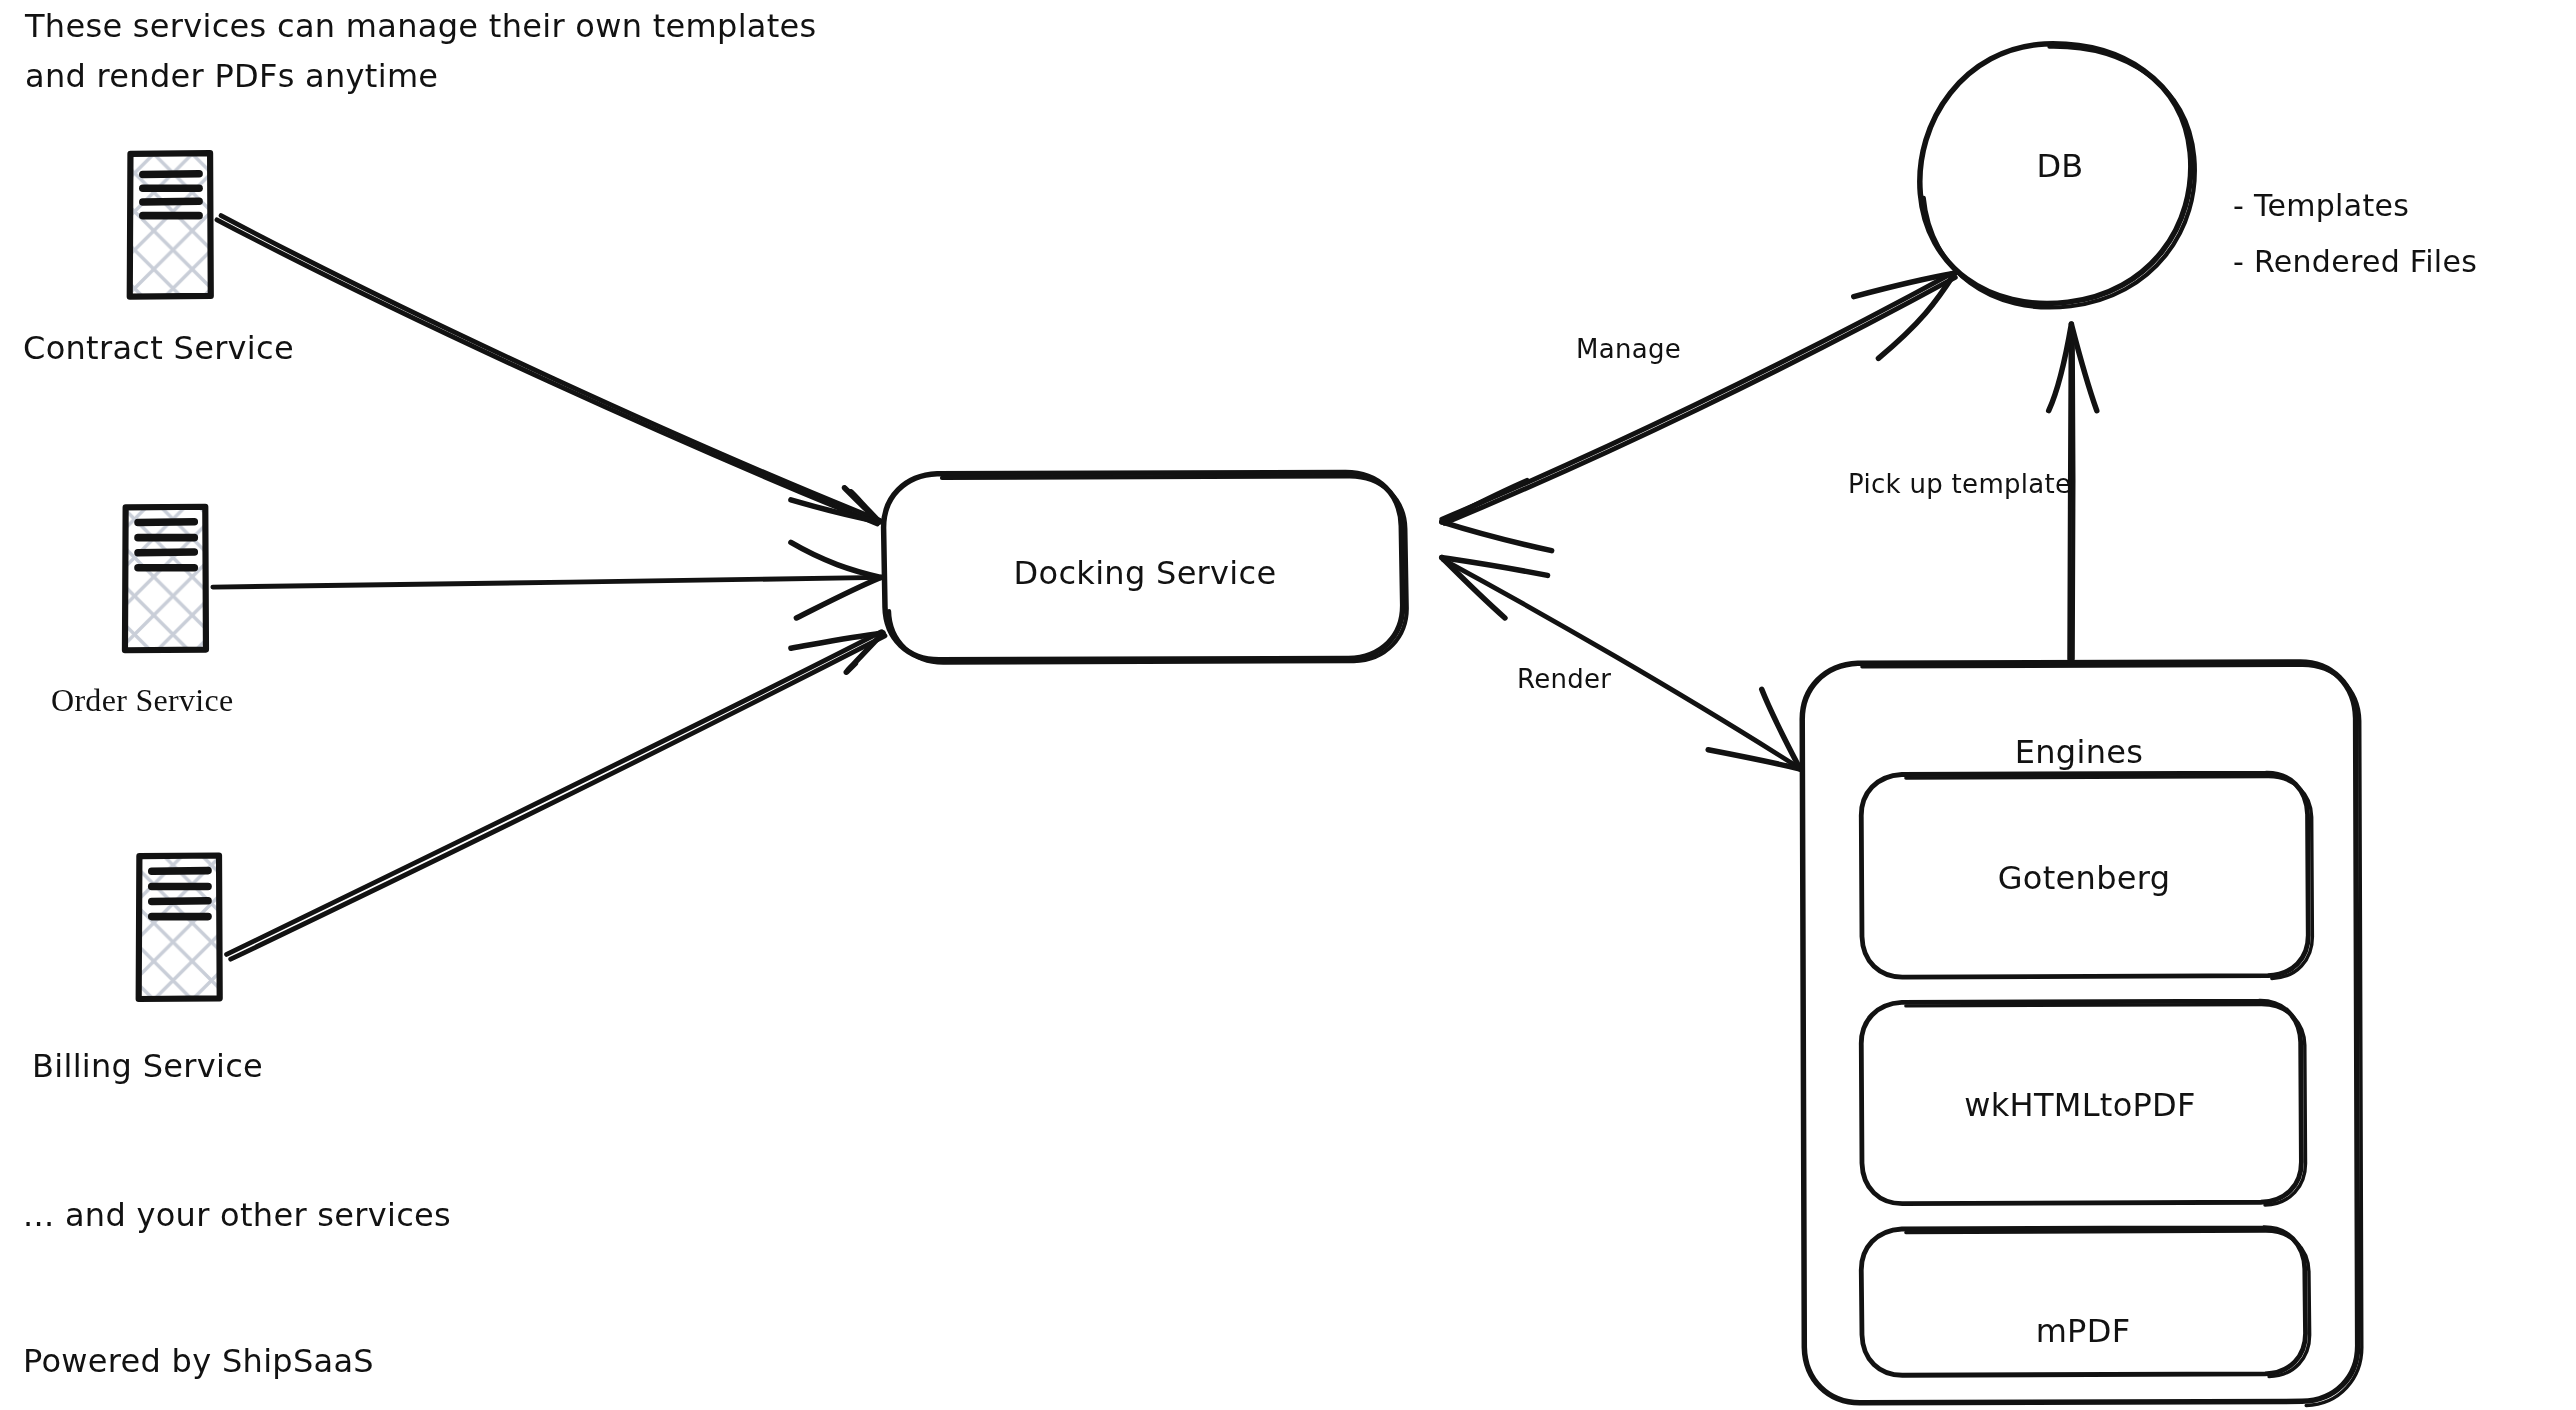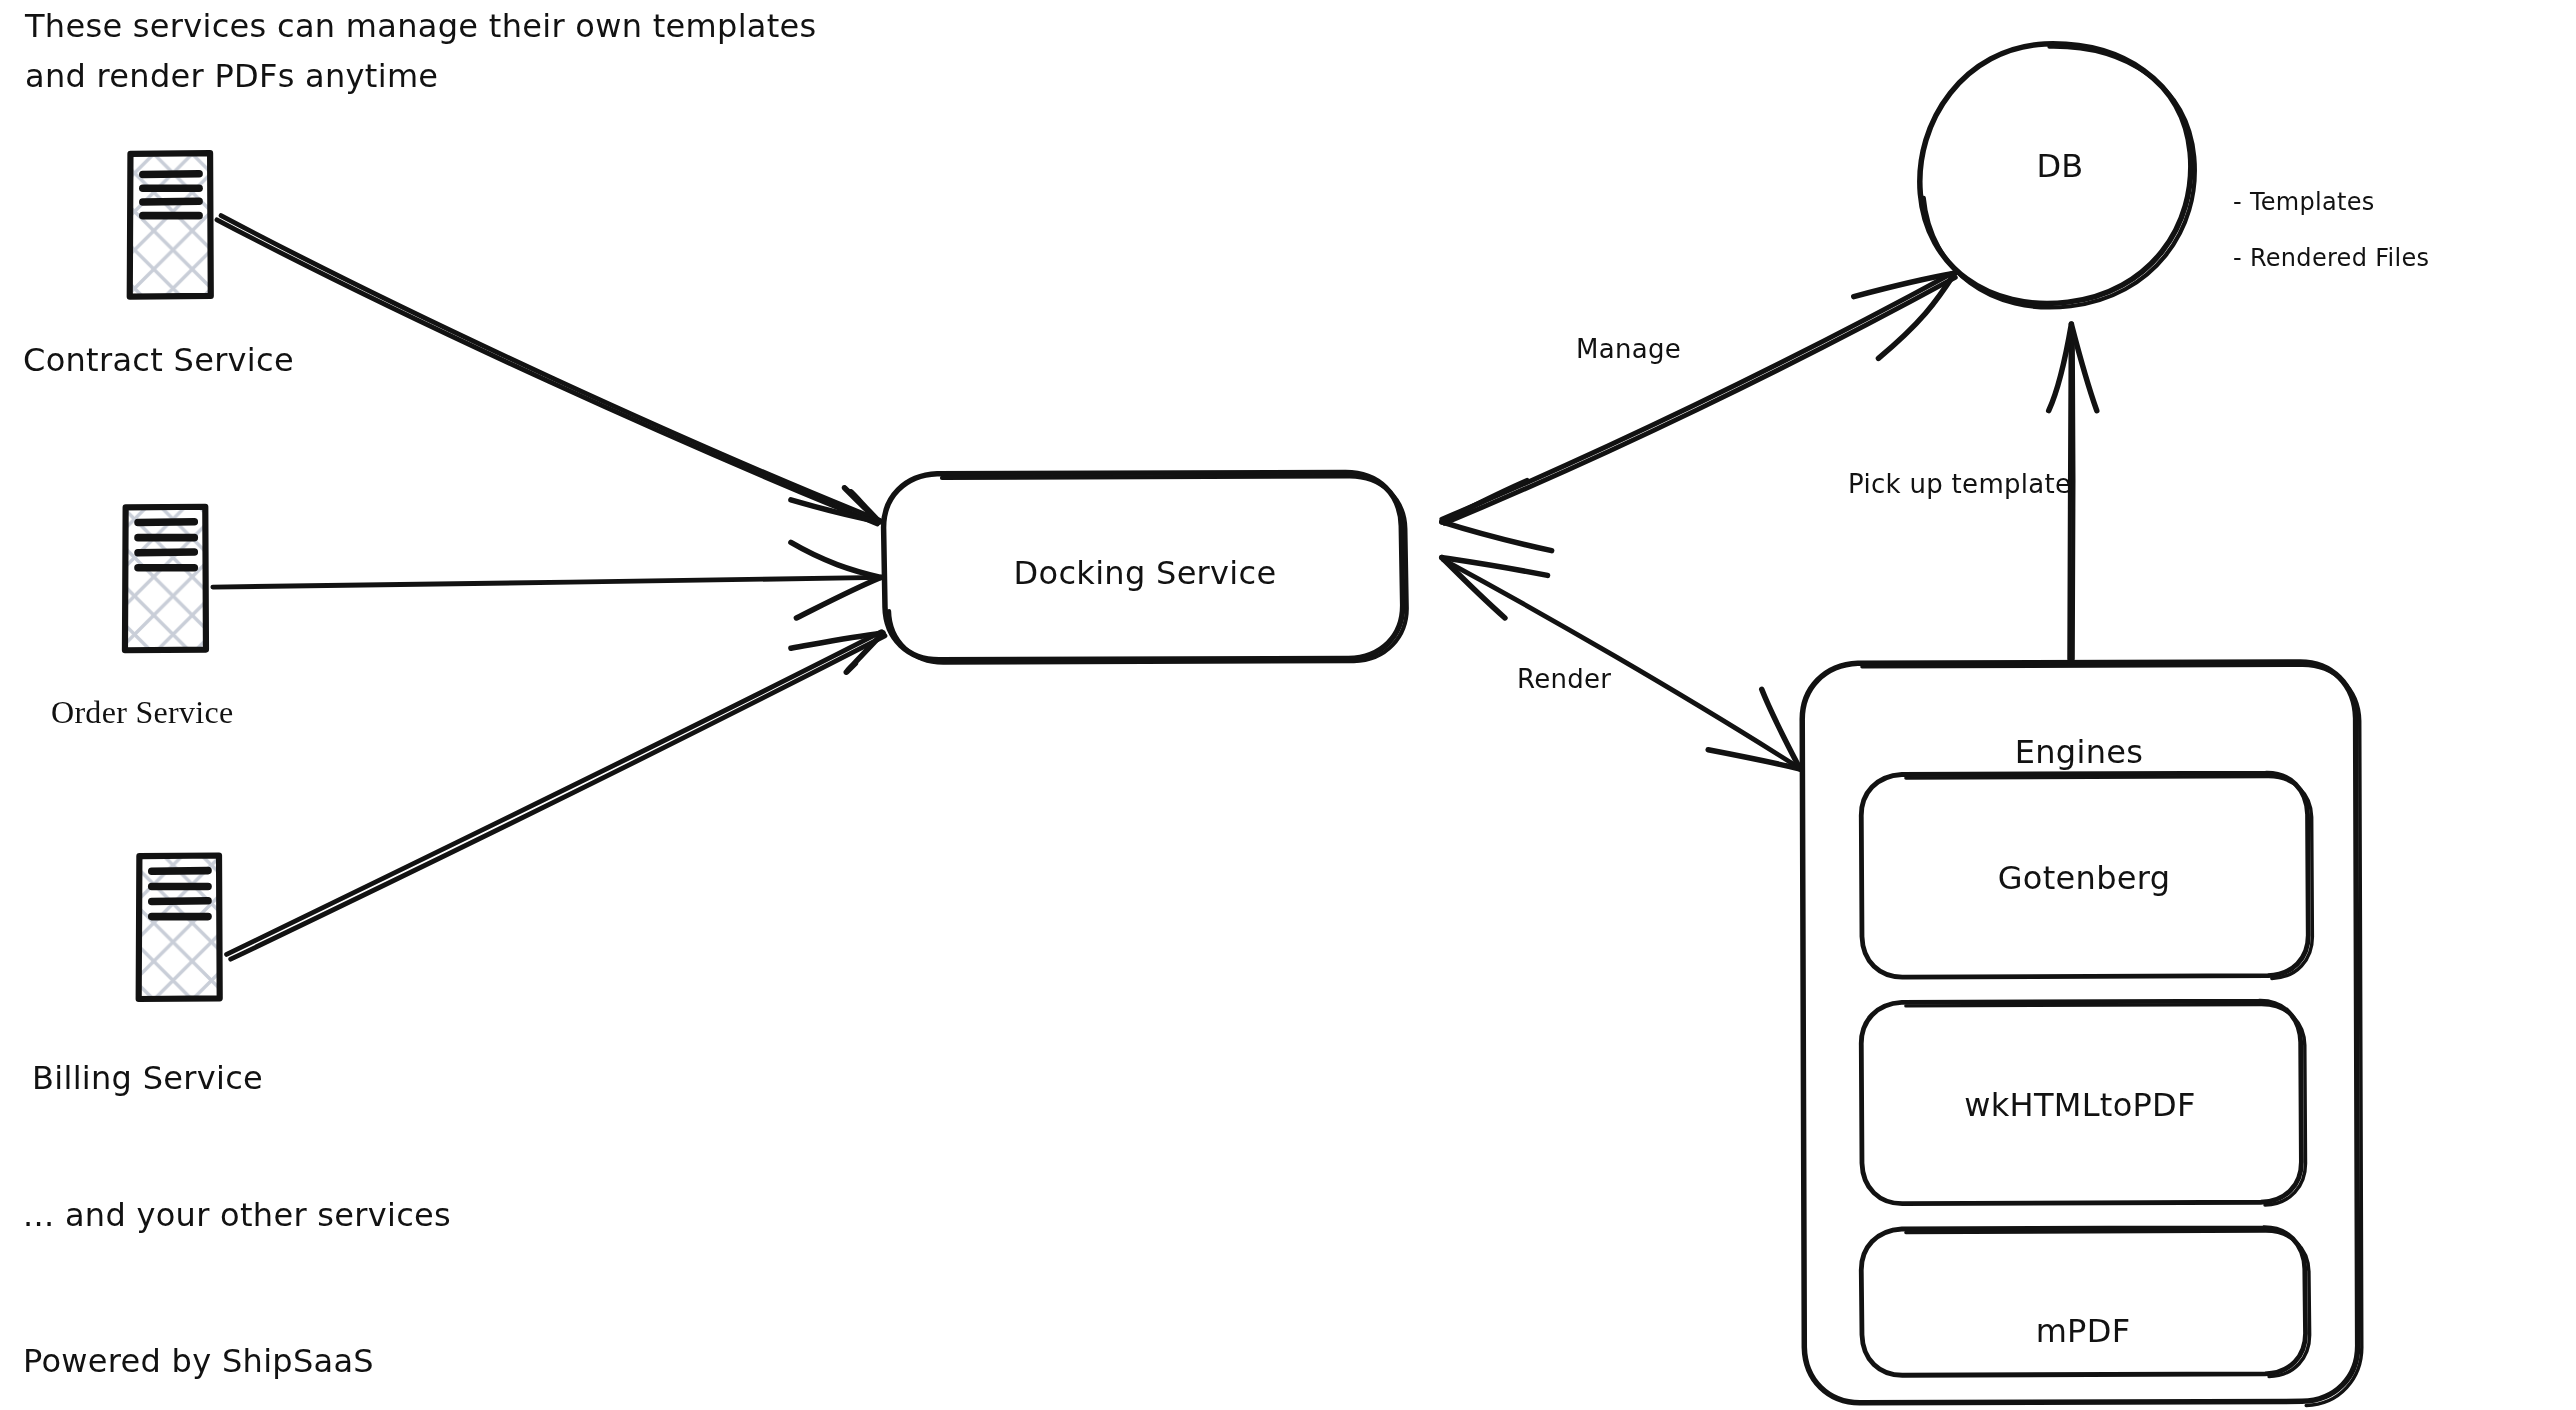--- a/index.html
+++ b/index.html
@@ -5,25 +5,25 @@
   html,body{margin:0;padding:0;background:#ffffff;}
   body{width:2576px;height:1411px;overflow:hidden;
        font-family:"DejaVu Sans", sans-serif;}
   #stage{position:relative;width:2176px;height:1411px;background:#fff;}
   svg#canvas{position:absolute;left:0;top:0;width:2576px;height:1411px;}
   .sketch-stroke{fill:none;stroke:#121212;stroke-linecap:round;stroke-linejoin:round;}
   .hatch{stroke:#c9ced8;stroke-width:5;}
   .lbl{position:absolute;color:#121212;white-space:pre;line-height:1.28;
        font-family:"DejaVu Sans", sans-serif;letter-spacing:0.3px;}
   .lbl-note{font-size:32px;}
-  .lbl-name{font-size:32px;margin-top:12px;}
+  .lbl-name{font-size:32px;}
   .lbl-edge{font-size:26px;}
   .lbl-box{font-size:32px;}
   .lbl-db{font-size:32px;}
-  .lbl-bullets{font-size:24px;}
+  .lbl-bullets{font-size:30px;}
   .lbl-foot{font-size:32px;}
   .ctr{transform:translateX(-50%);text-align:center;}
 </style>
 </head>
 <body>
 
 <div id="stage">
 
   <svg id="canvas" viewBox="0 0 3752 2055">
     <defs>

